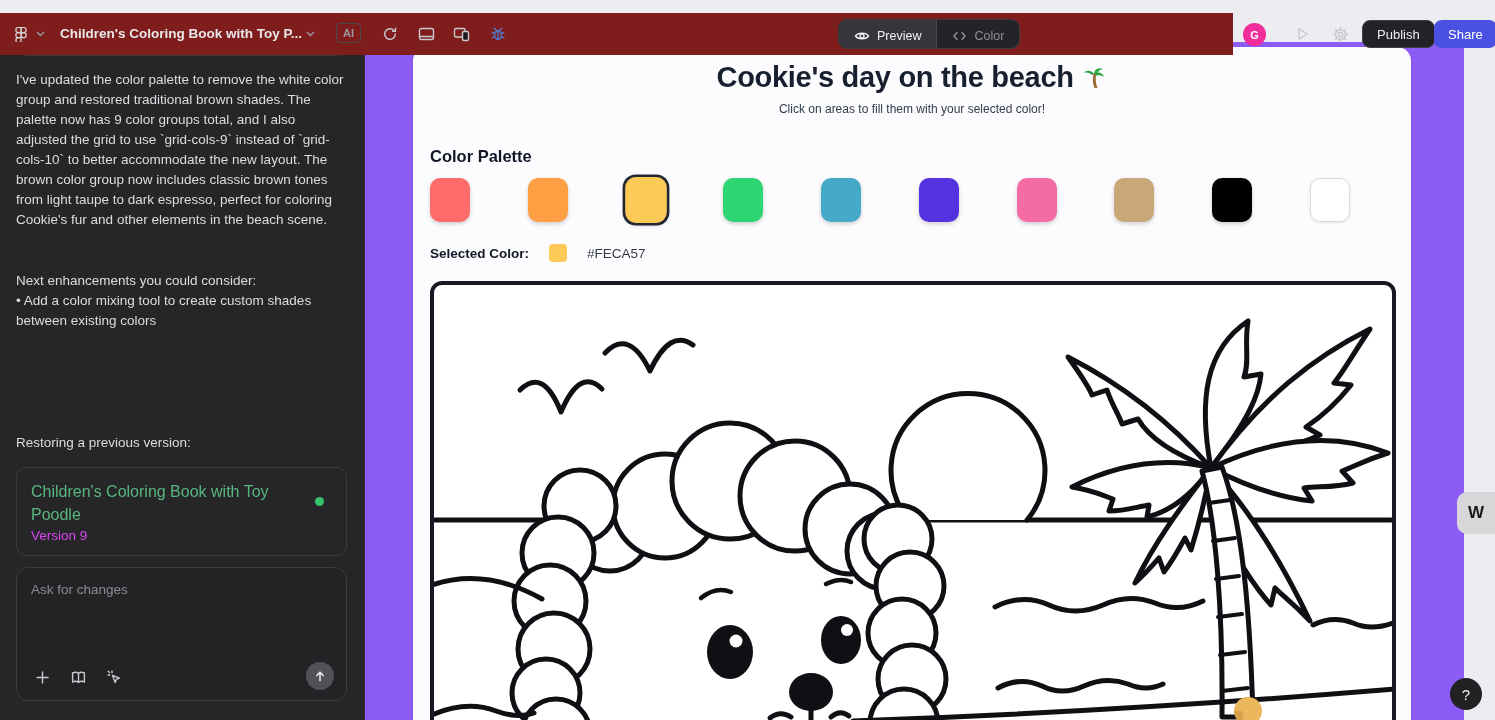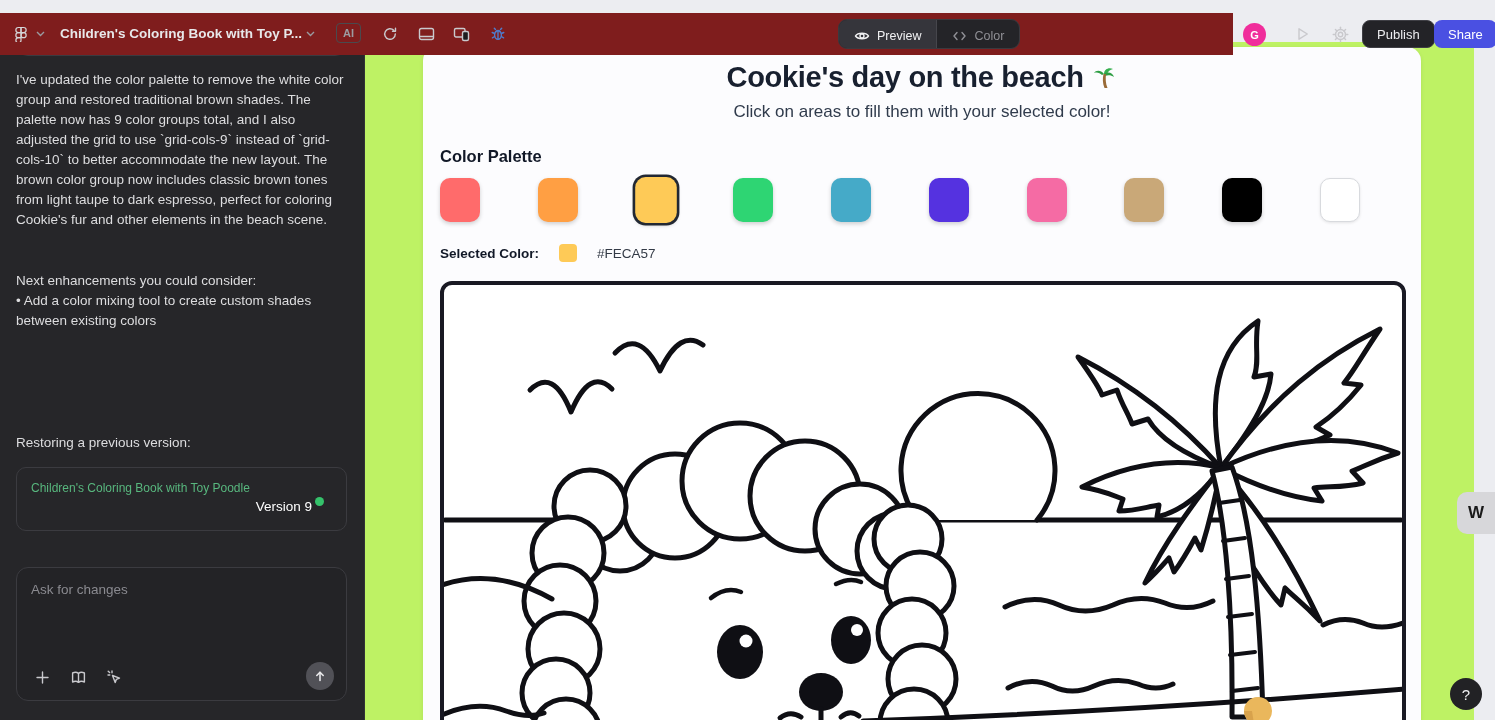--- a/index.html
+++ b/index.html
@@ -29,41 +29,41 @@
   .btn-share { background:#4A50E2; color:#FFFFFF; }
 
   
   .sidebar { position:absolute; left:0; top:42px; width:365px; height:678px; background:#262629;
              border-right:1px solid #323236; z-index:20; overflow:hidden; }
   .partial-card { position:absolute; left:16px; top:-42px; width:331px; height:56px;
                   border:1px solid #3B3B40; border-radius:12px; }
   .chat-text { position:absolute; left:16px; width:332px; color:#DDDDDF; font-size:13.5px; line-height:1.48; }
   .version-card { position:absolute; left:16px; top:425px; width:331px; min-height:64px;
                   border:1px solid #3B3B40; border-radius:10px; padding:12px 34px 12px 14px; cursor:pointer; }
-  .version-title { color:#58B77E; font-size:12px; line-height:1.45; }
-  .version-sub { color:#ffffff; font-size:13.5px; margin-top:2px;text-align:right; }
+  .version-title { color:#58B77E; font-size:16px; line-height:1.45; }
+  .version-sub { color:#d946ef; font-size:13.5px; margin-top:2px; }
   .version-dot { position:absolute; right:22px; top:29px; width:9px; height:9px; border-radius:50%; background:#35C26B; }
   .ask-card { position:absolute; left:16px; top:525px; width:331px; height:134px;
               border:1px solid #3B3B40; border-radius:12px; background:#232326; }
   .ask-input { position:absolute; left:14px; top:14px; width:300px; background:transparent; border:none;
                outline:none; color:#5eead4; font-size:13.5px; font-family:"Liberation Sans",sans-serif; }
   .ask-input::placeholder { color:#8A8A90; }
   .ask-icons { position:absolute; left:14px; bottom:12px; display:flex; gap:14px; }
   .ask-icons .icon-btn { width:22px; height:22px; }
   .send-btn { position:absolute; right:12px; bottom:10px; width:28px; height:28px; border-radius:50%;
               background:#515157; display:flex; align-items:center; justify-content:center; cursor:pointer; }
   .send-btn svg { stroke:#E8E8EA; fill:none; stroke-width:1.6; stroke-linecap:round; stroke-linejoin:round; }
 
   
-  .main { position:absolute; left:358px; top:42px; width:1116px; height:678px; background:#bef264; }
+  .main { position:absolute; left:348px; top:42px; width:1116px; height:678px; background:#8b5cf6; }
   .app-card { position:absolute; left:65px; top:5px; width:998px; height:700px; background:#FCFCFE;
               border-radius:14px 14px 0 0; box-shadow:0 1px 4px rgba(0,0,0,0.08); }
   .app-title { position:absolute; left:0; top:14px; width:100%; text-align:center; font-size:29px;
                font-weight:bold; color:#18202F; letter-spacing:-0.3px; }
-  .app-subtitle { position:absolute; left:0; top:55px; width:100%; text-align:center; font-size:17px; color:#303B4C; }
+  .app-subtitle { position:absolute; left:0; top:55px; width:100%; text-align:center; font-size:12px; color:#303B4C; }
   .palette-heading { position:absolute; left:17px; top:100px; font-size:16.5px; font-weight:bold; color:#111827; }
   .swatch-row { position:absolute; left:17px; top:131px; width:920px; display:flex; justify-content:space-between; }
   .swatch { width:40px; height:44px; border-radius:10px; box-shadow:0 2px 4px rgba(0,0,0,0.18); cursor:pointer; }
   .swatch.selected { box-shadow:0 0 0 2.5px #222833, 0 2px 4px rgba(0,0,0,0.25); transform:scale(1.04); }
   .swatch.white { border:1px solid #D8DADE; box-shadow:0 1px 3px rgba(0,0,0,0.10); }
   .selected-row { position:absolute; left:17px; top:197px; display:flex; align-items:center; gap:20px; }
   .selected-label { font-size:13.5px; font-weight:bold; color:#111827; }
   .selected-chip { width:18px; height:18px; border-radius:4px; }
   .selected-value { font-size:13.5px; color:#333A46;text-align:center; }
   .draw-canvas { position:absolute; left:17px; top:234px; width:966px; height:480px;

